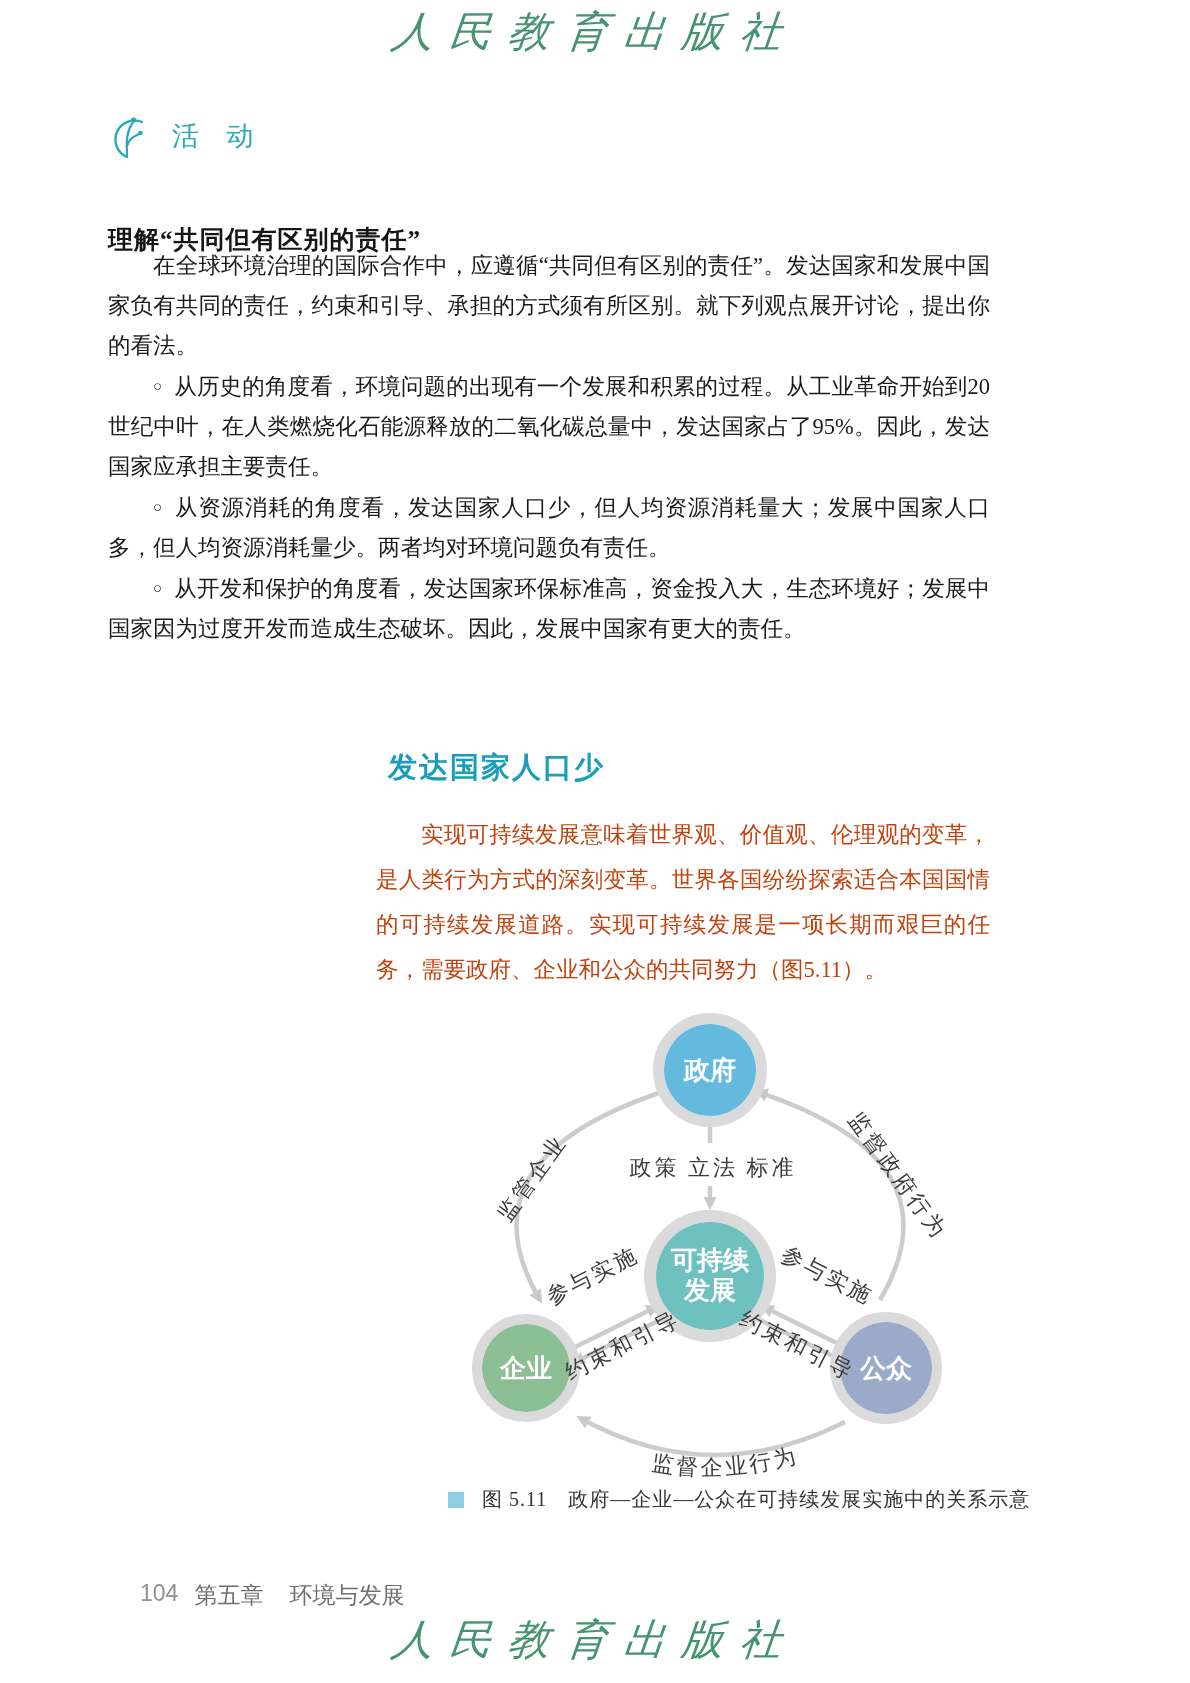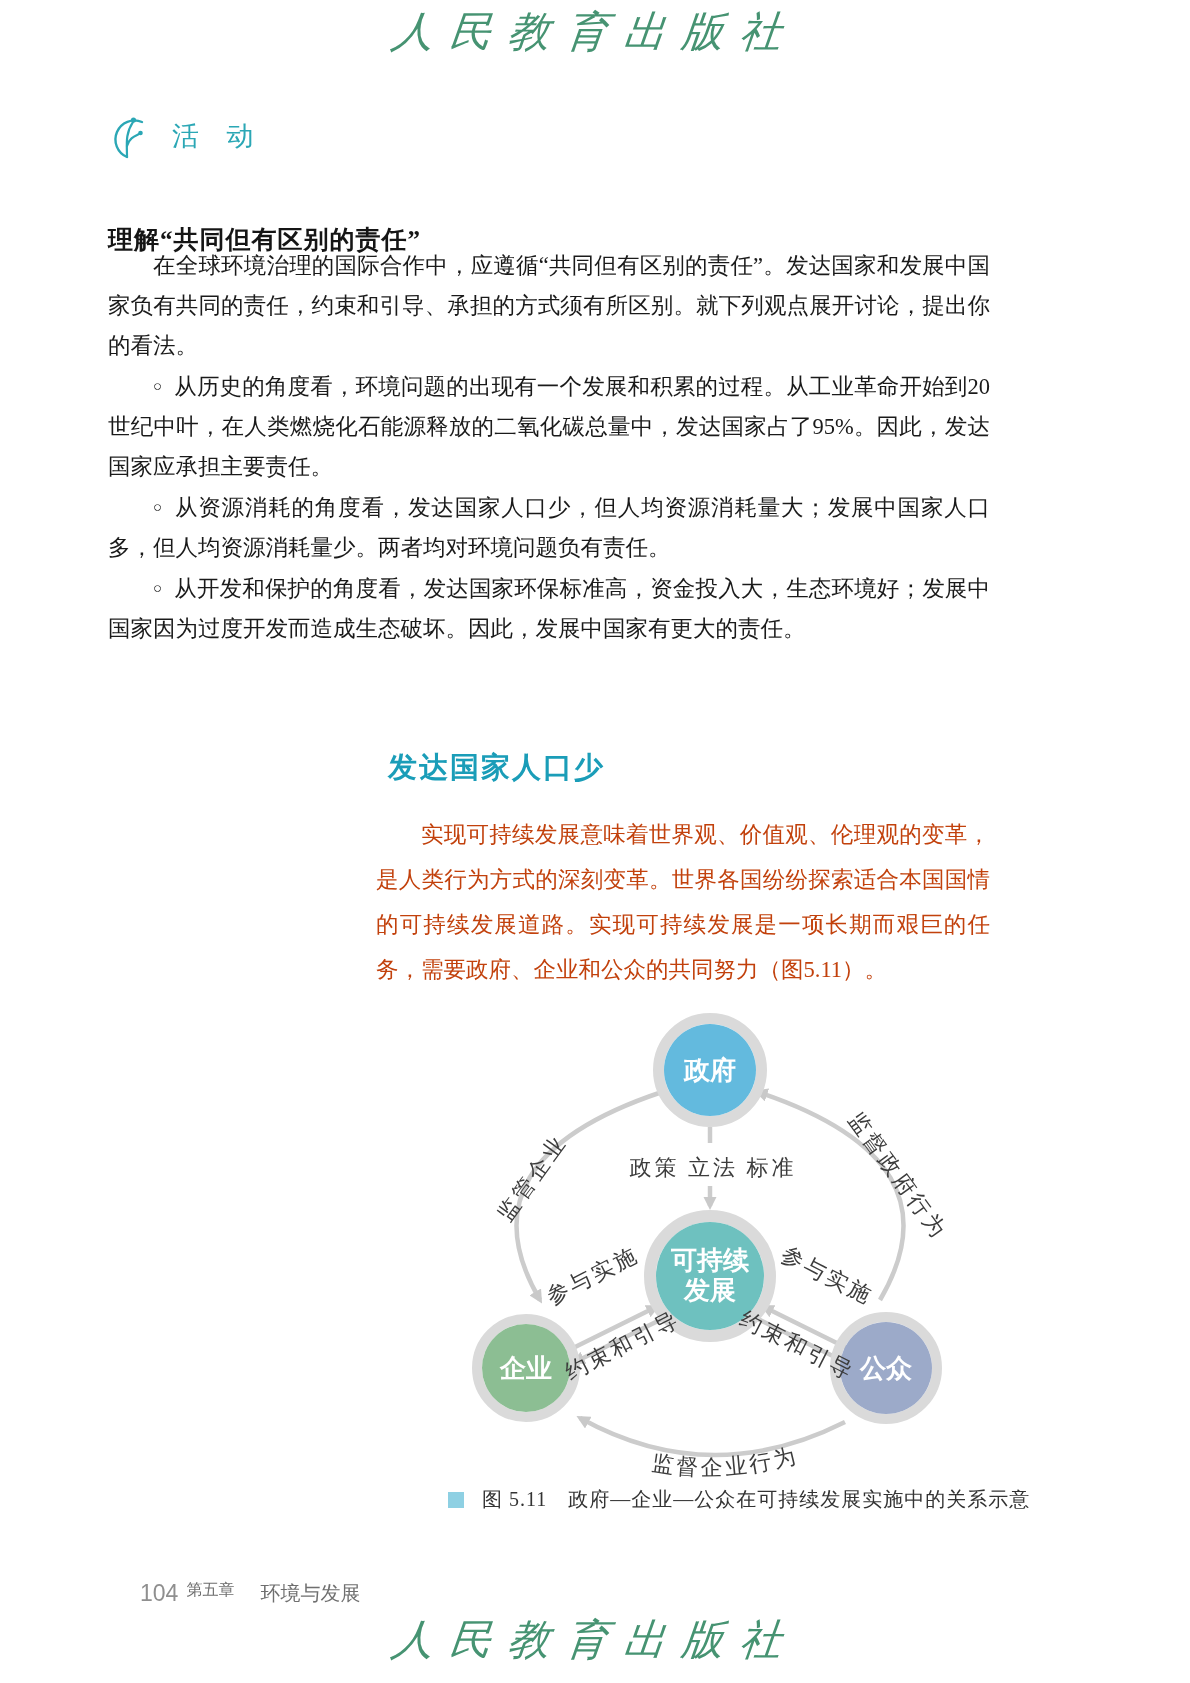--- a/index.html
+++ b/index.html
@@ -29,22 +29,22 @@
   
   .fig-svg{position:absolute;left:400px;top:1010px;}
   .node-label{fill:#ffffff;font-weight:bold;font-family:"Liberation Sans",sans-serif;font-size:26px;text-anchor:middle;}
   .edge-label{fill:#3c3c3c;font-size:22px;text-anchor:middle;font-family:"Liberation Serif",serif;letter-spacing:3px;}
   .caption{position:absolute;left:448px;top:1486px;display:flex;align-items:center;gap:18px;
            font-size:20px;color:#333;letter-spacing:1px;}
   .caption-square{width:16px;height:16px;background:#8ed0e3;flex:0 0 auto;}
   
   .footer{position:absolute;left:140px;top:1580px;display:flex;align-items:flex-start;color:#6f6f6f;}
   .footer .pagenum{font-family:"Liberation Sans",sans-serif;font-size:23px;color:#8f8f8f;}
-  .footer .chapter{font-size:16px;margin-left:8px;}
-  .footer .chapter-title{font-size:20px;margin-left:26px;}
+  .footer .chapter{font-size:23px;margin-left:16px;}
+  .footer .chapter-title{font-size:23px;margin-left:26px;}
 </style>
 </head>
 <body>
 
 <div class="page">
 
   <div class="watermark wm-top">人民教育出版社</div>
 
   <div class="activity-head">
     <span style="display:inline-block;line-height:0;">

